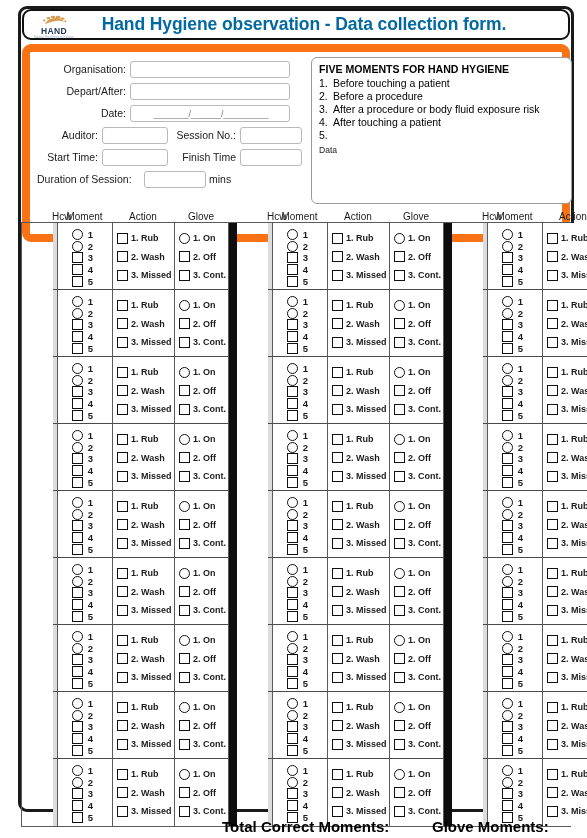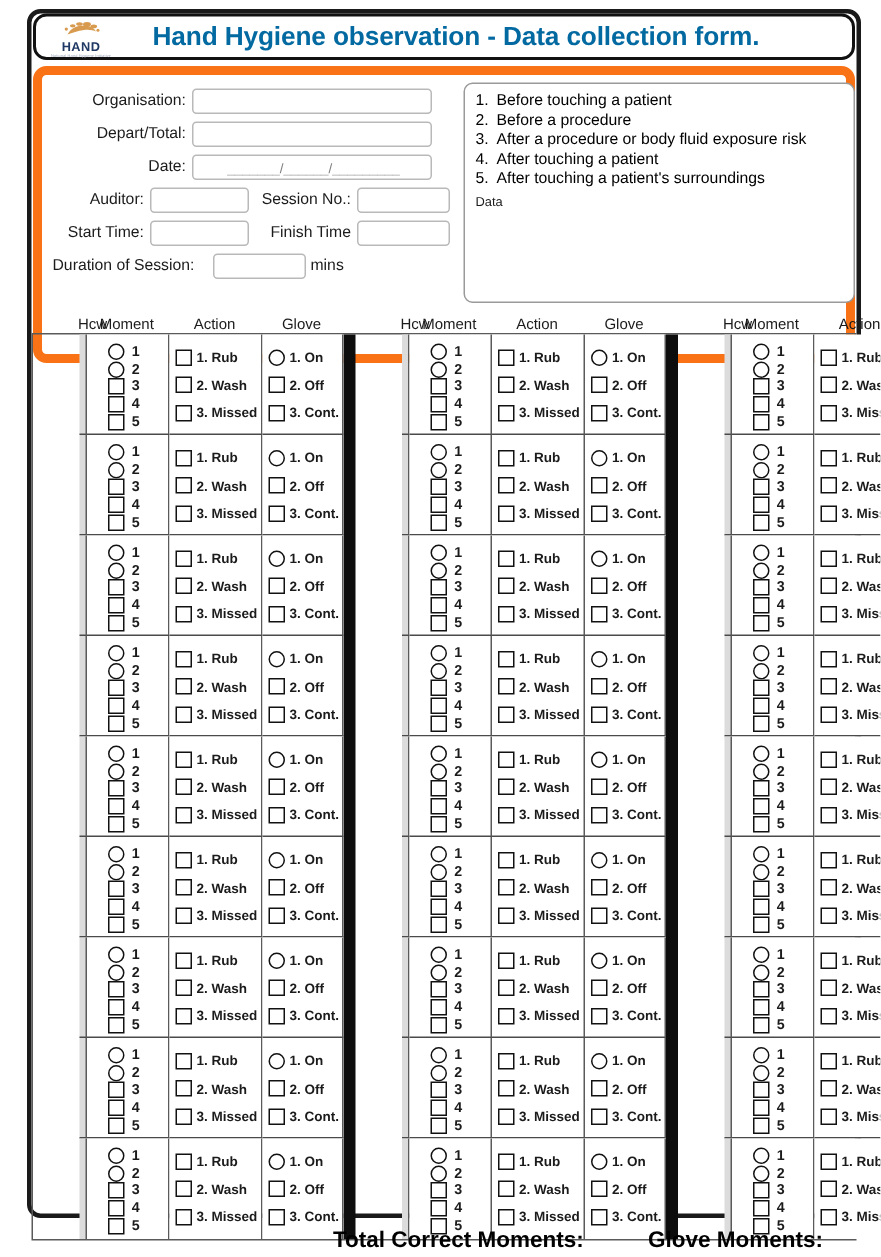--- a/index.html
+++ b/index.html
@@ -74,21 +74,21 @@
     letter-spacing: -0.1px;
     padding-left: 30px;
     padding-right: 14px;
   }
 
   
   .header-panel {
     position: absolute;
     left: 22px; top: 44px;
     width: 548px; height: 198px;
-    border: 6px solid #f97316;
+    border: 8px solid #f97316;
     border-radius: 9px;
     background: #ffffff;
   }
 
   
   .fields {
     position: absolute;
     left: 4px; top: 4px;
     width: 272px; height: 148px;
     font-size: 10.5px;
@@ -322,21 +322,21 @@
   <div class="header-panel">
 
     <div class="fields">
 
       <div class="frow" style="left:0; top:4px;">
         <div class="flabel" style="width:96px;">Organisation:</div>
         <div class="fbox" style="width:160px;"></div>
       </div>
 
       <div class="frow" style="left:0; top:26px;">
-        <div class="flabel" style="width:96px;">Depart/Total:</div>
+        <div class="flabel" style="width:96px;">Depart/After:</div>
         <div class="fbox" style="width:160px;"></div>
       </div>
 
       <div class="frow" style="left:0; top:48px;">
         <div class="flabel" style="width:96px;">Date:</div>
         <div class="fbox date-box" style="width:160px;">
           <div class="date-tpl">_______/______/_________</div>
         </div>
       </div>
 
@@ -356,40 +356,40 @@
 
       <div class="frow" style="left:0; top:114px;">
         <div class="flabel" style="width:110px; text-align:left; padding-left:3px;">Duration of Session:</div>
         <div class="fbox" style="width:62px;"></div>
         <div class="unit">mins</div>
       </div>
 
     </div>
 
     <div class="moments-panel">
+      <div class="moments-title">FIVE MOMENTS FOR HAND HYGIENE</div>
       <ul class="moments-list">
         <li>
           <span class="mnum">1.</span>
           <span>Before touching a patient</span>
         </li>
         <li>
           <span class="mnum">2.</span>
           <span>Before a procedure</span>
         </li>
         <li>
           <span class="mnum">3.</span>
           <span>After a procedure or body fluid exposure risk</span>
         </li>
         <li>
           <span class="mnum">4.</span>
           <span>After touching a patient</span>
         </li>
         <li>
           <span class="mnum">5.</span>
-          <span>After touching a patient's surroundings</span>
         </li>
       </ul>
       <div class="notes-label">Data</div>
       <div style="height:28px;"></div>
     </div>
 
   </div>
 
   <div class="table-wrap">
     <div class="col-head" id="col-head">

